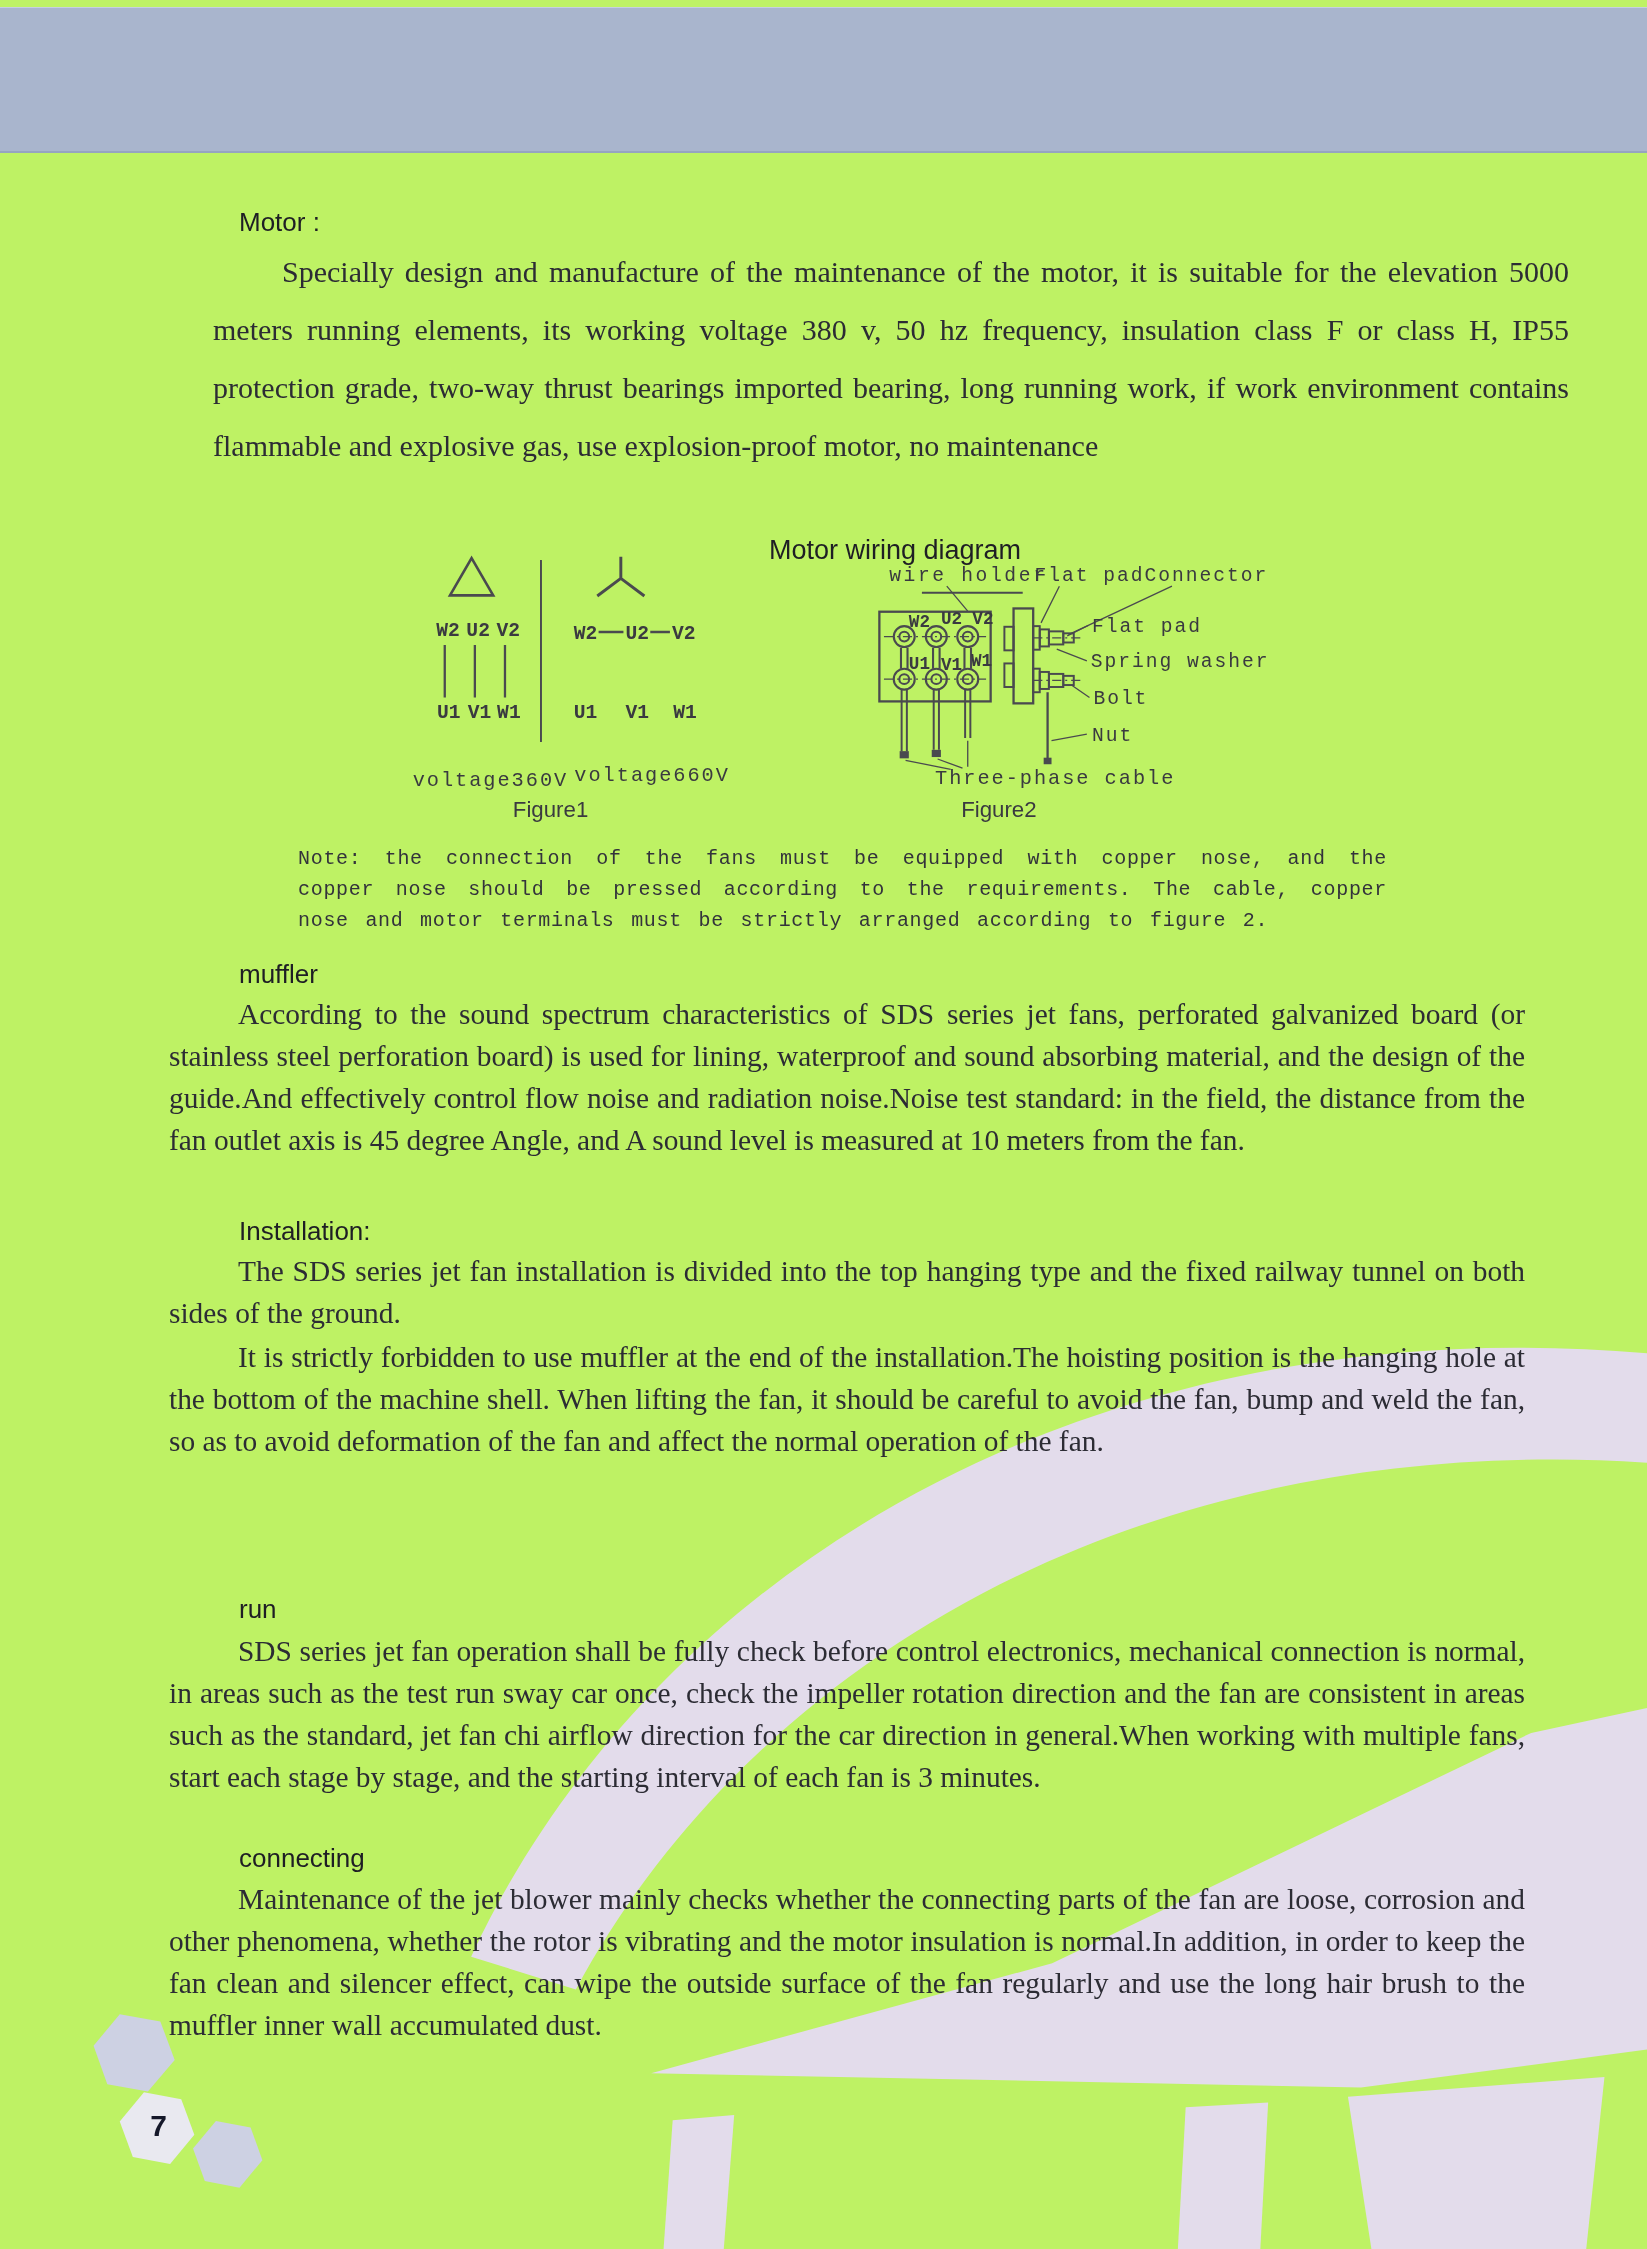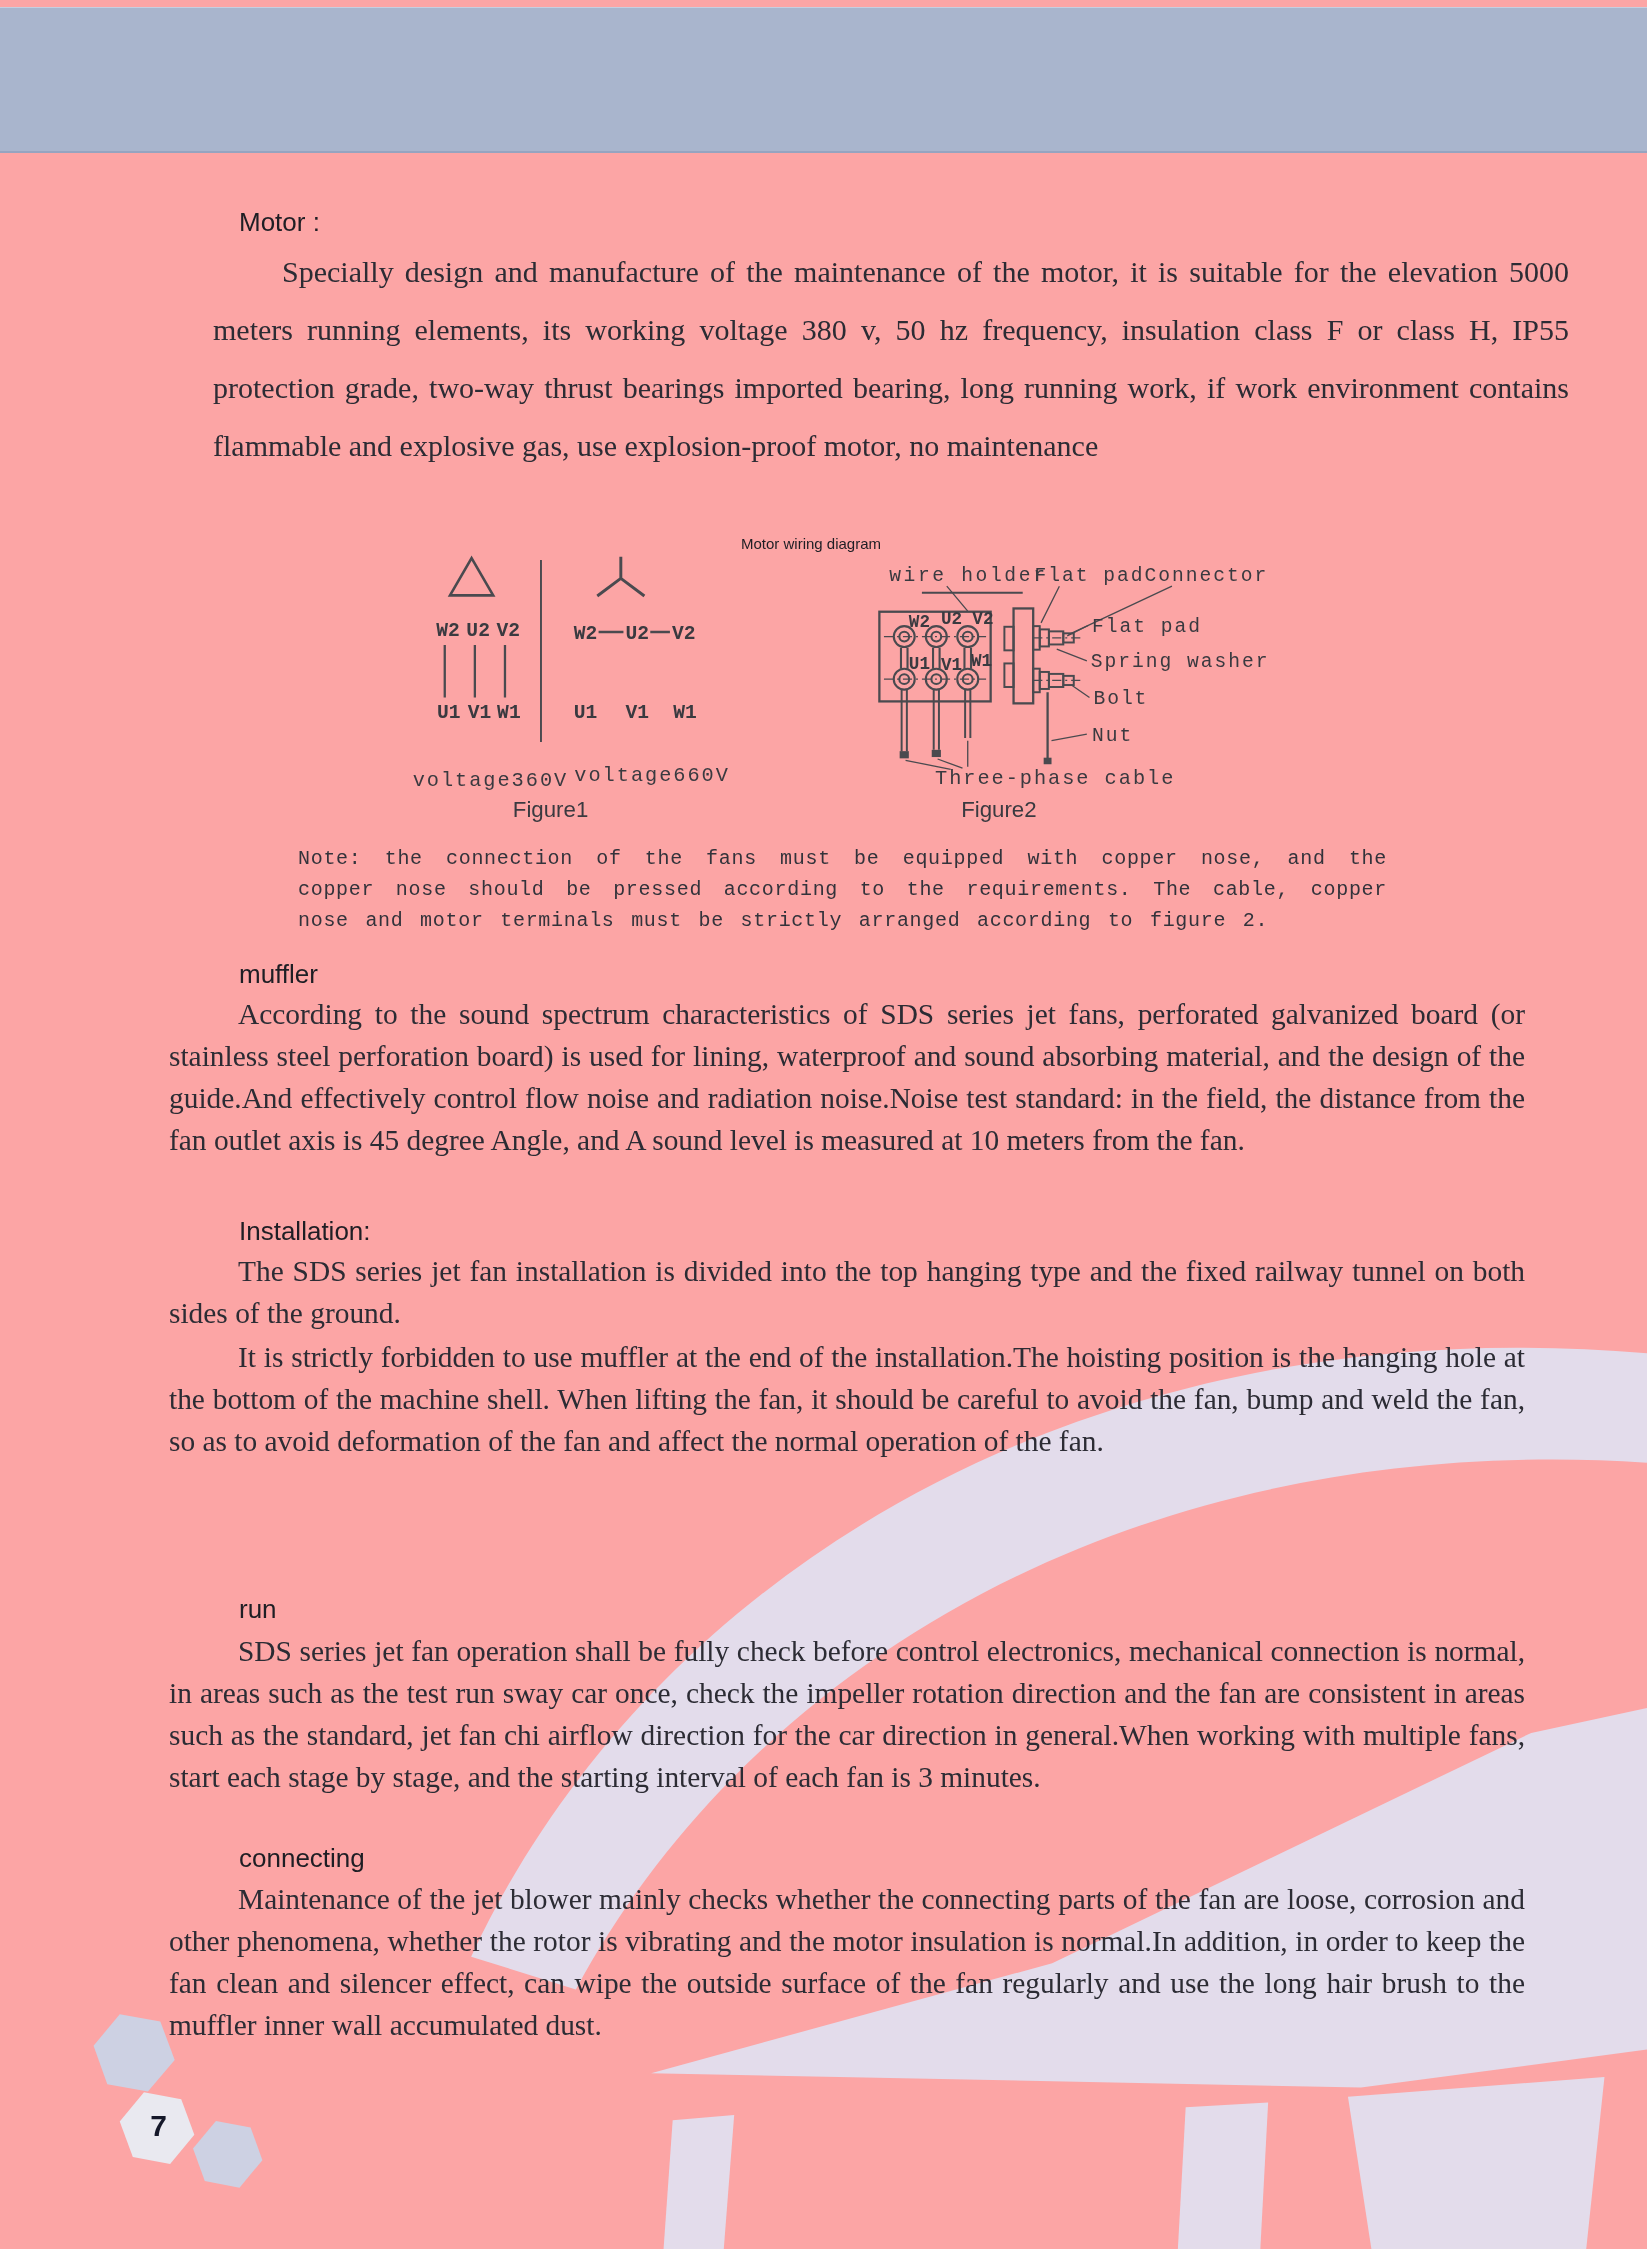--- a/index.html
+++ b/index.html
@@ -1,33 +1,33 @@
 <!DOCTYPE html>
 <html style="font-size:10.5px"><head>
 <meta charset="utf-8">
 <style>
   html,body{margin:0;padding:0;background:#e8e8e8;}
-  .page{position:relative;width:1647px;height:2250px;background:#fca5a5;overflow:hidden;
+  .page{position:relative;width:1647px;height:2250px;background:#bef264;overflow:hidden;
         font-family:"Liberation Serif",serif;color:#2c2c34;}
   
   .wm{position:absolute;left:0;top:0;z-index:0;}
   .band{position:absolute;left:0;top:6.5px;width:1647px;height:143px;background:#a9b5cd;
         border-top:1.3px solid #c6cfe0;border-bottom:2.6px solid #96a4c0;z-index:2;}
   
   .h{position:absolute;left:239px;font-family:"Liberation Sans",sans-serif;font-size:26px;
      color:#1e1e24;z-index:3;white-space:nowrap;}
   .p{position:absolute;left:169px;width:1356px;margin:0;text-align:justify;
      font-size:29.4px;line-height:42px;text-indent:69px;z-index:3;}
   .p1{font-size:30px;line-height:58px;margin-left:44px;}
   .note{position:absolute;left:293px;width:1089px;margin:5px;z-index:3;
         font-family:"Liberation Mono","DejaVu Sans Mono",monospace;
         font-size:20px;line-height:31px;letter-spacing:0.7px;word-spacing:3.9px;
         text-align:justify;color:#33333b;}
-  .diagtitle{position:absolute;left:741px;top:535px;font-family:"Liberation Sans",sans-serif;
-             font-size:15px;color:#1e1e24;z-index:3;white-space:nowrap;}
+  .diagtitle{position:absolute;left:769px;top:535px;font-family:"Liberation Sans",sans-serif;
+             font-size:27px;color:#1e1e24;z-index:3;white-space:nowrap;}
   .figsvg{position:absolute;left:393px;top:543px;width:923px;height:288px;z-index:3;}
   .figsvg text{fill:#3a3a40;}
   .mono{font-family:"Liberation Mono","DejaVu Sans Mono",monospace;}
   .sans{font-family:"Liberation Sans",sans-serif;}
   .pagenum{position:absolute;left:139px;top:2109px;width:39px;text-align:center;z-index:4;
            font-family:"Liberation Sans",sans-serif;font-weight:bold;font-size:30px;color:#15182a;}
   .stroke{stroke:#4a4a4f;fill:none;}
 </style>
 </head>
 <body>

